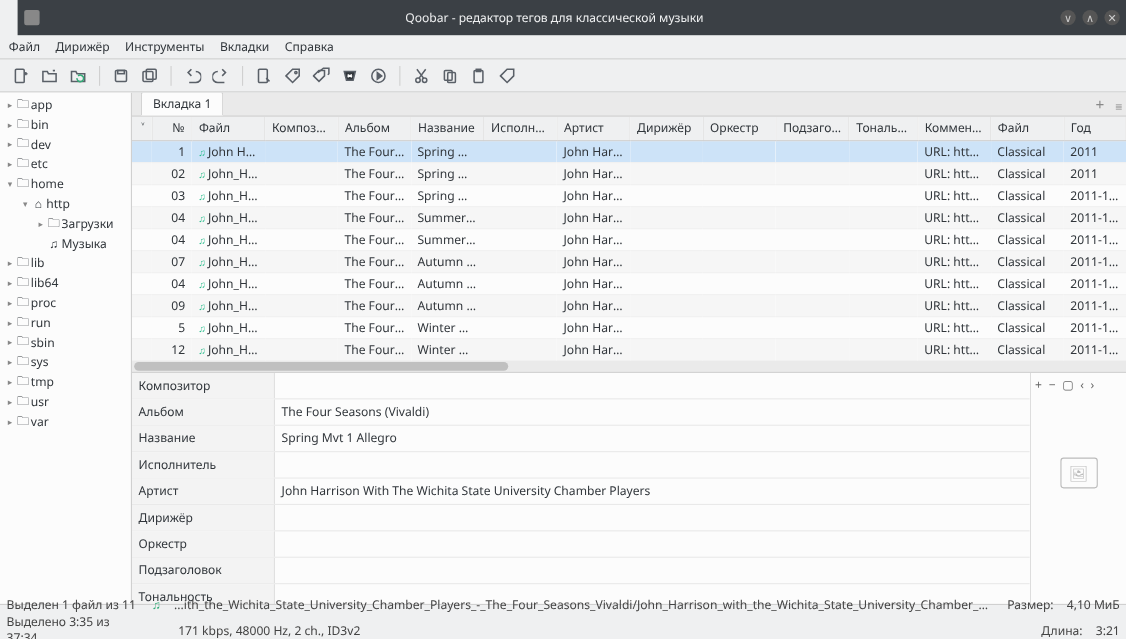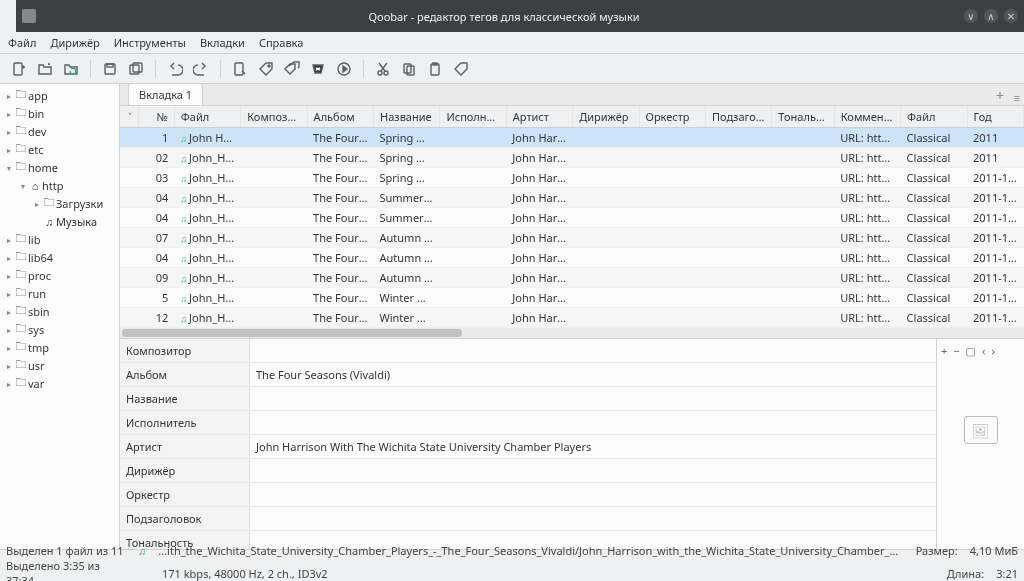--- a/index.html
+++ b/index.html
@@ -509,20 +509,21 @@
           <div class="drow">
             <div class="key">Композитор</div>
             <div class="val"></div>
           </div>
           <div class="drow">
             <div class="key">Альбом</div>
             <div class="val">The Four Seasons (Vivaldi)</div>
           </div>
           <div class="drow">
             <div class="key">Название</div>
+            <div class="val">Spring Mvt 1 Allegro</div>
           </div>
           <div class="drow">
             <div class="key">Исполнитель</div>
             <div class="val"></div>
           </div>
           <div class="drow">
             <div class="key">Артист</div>
             <div class="val">John Harrison With The Wichita State University Chamber Players</div>
           </div>
           <div class="drow">

